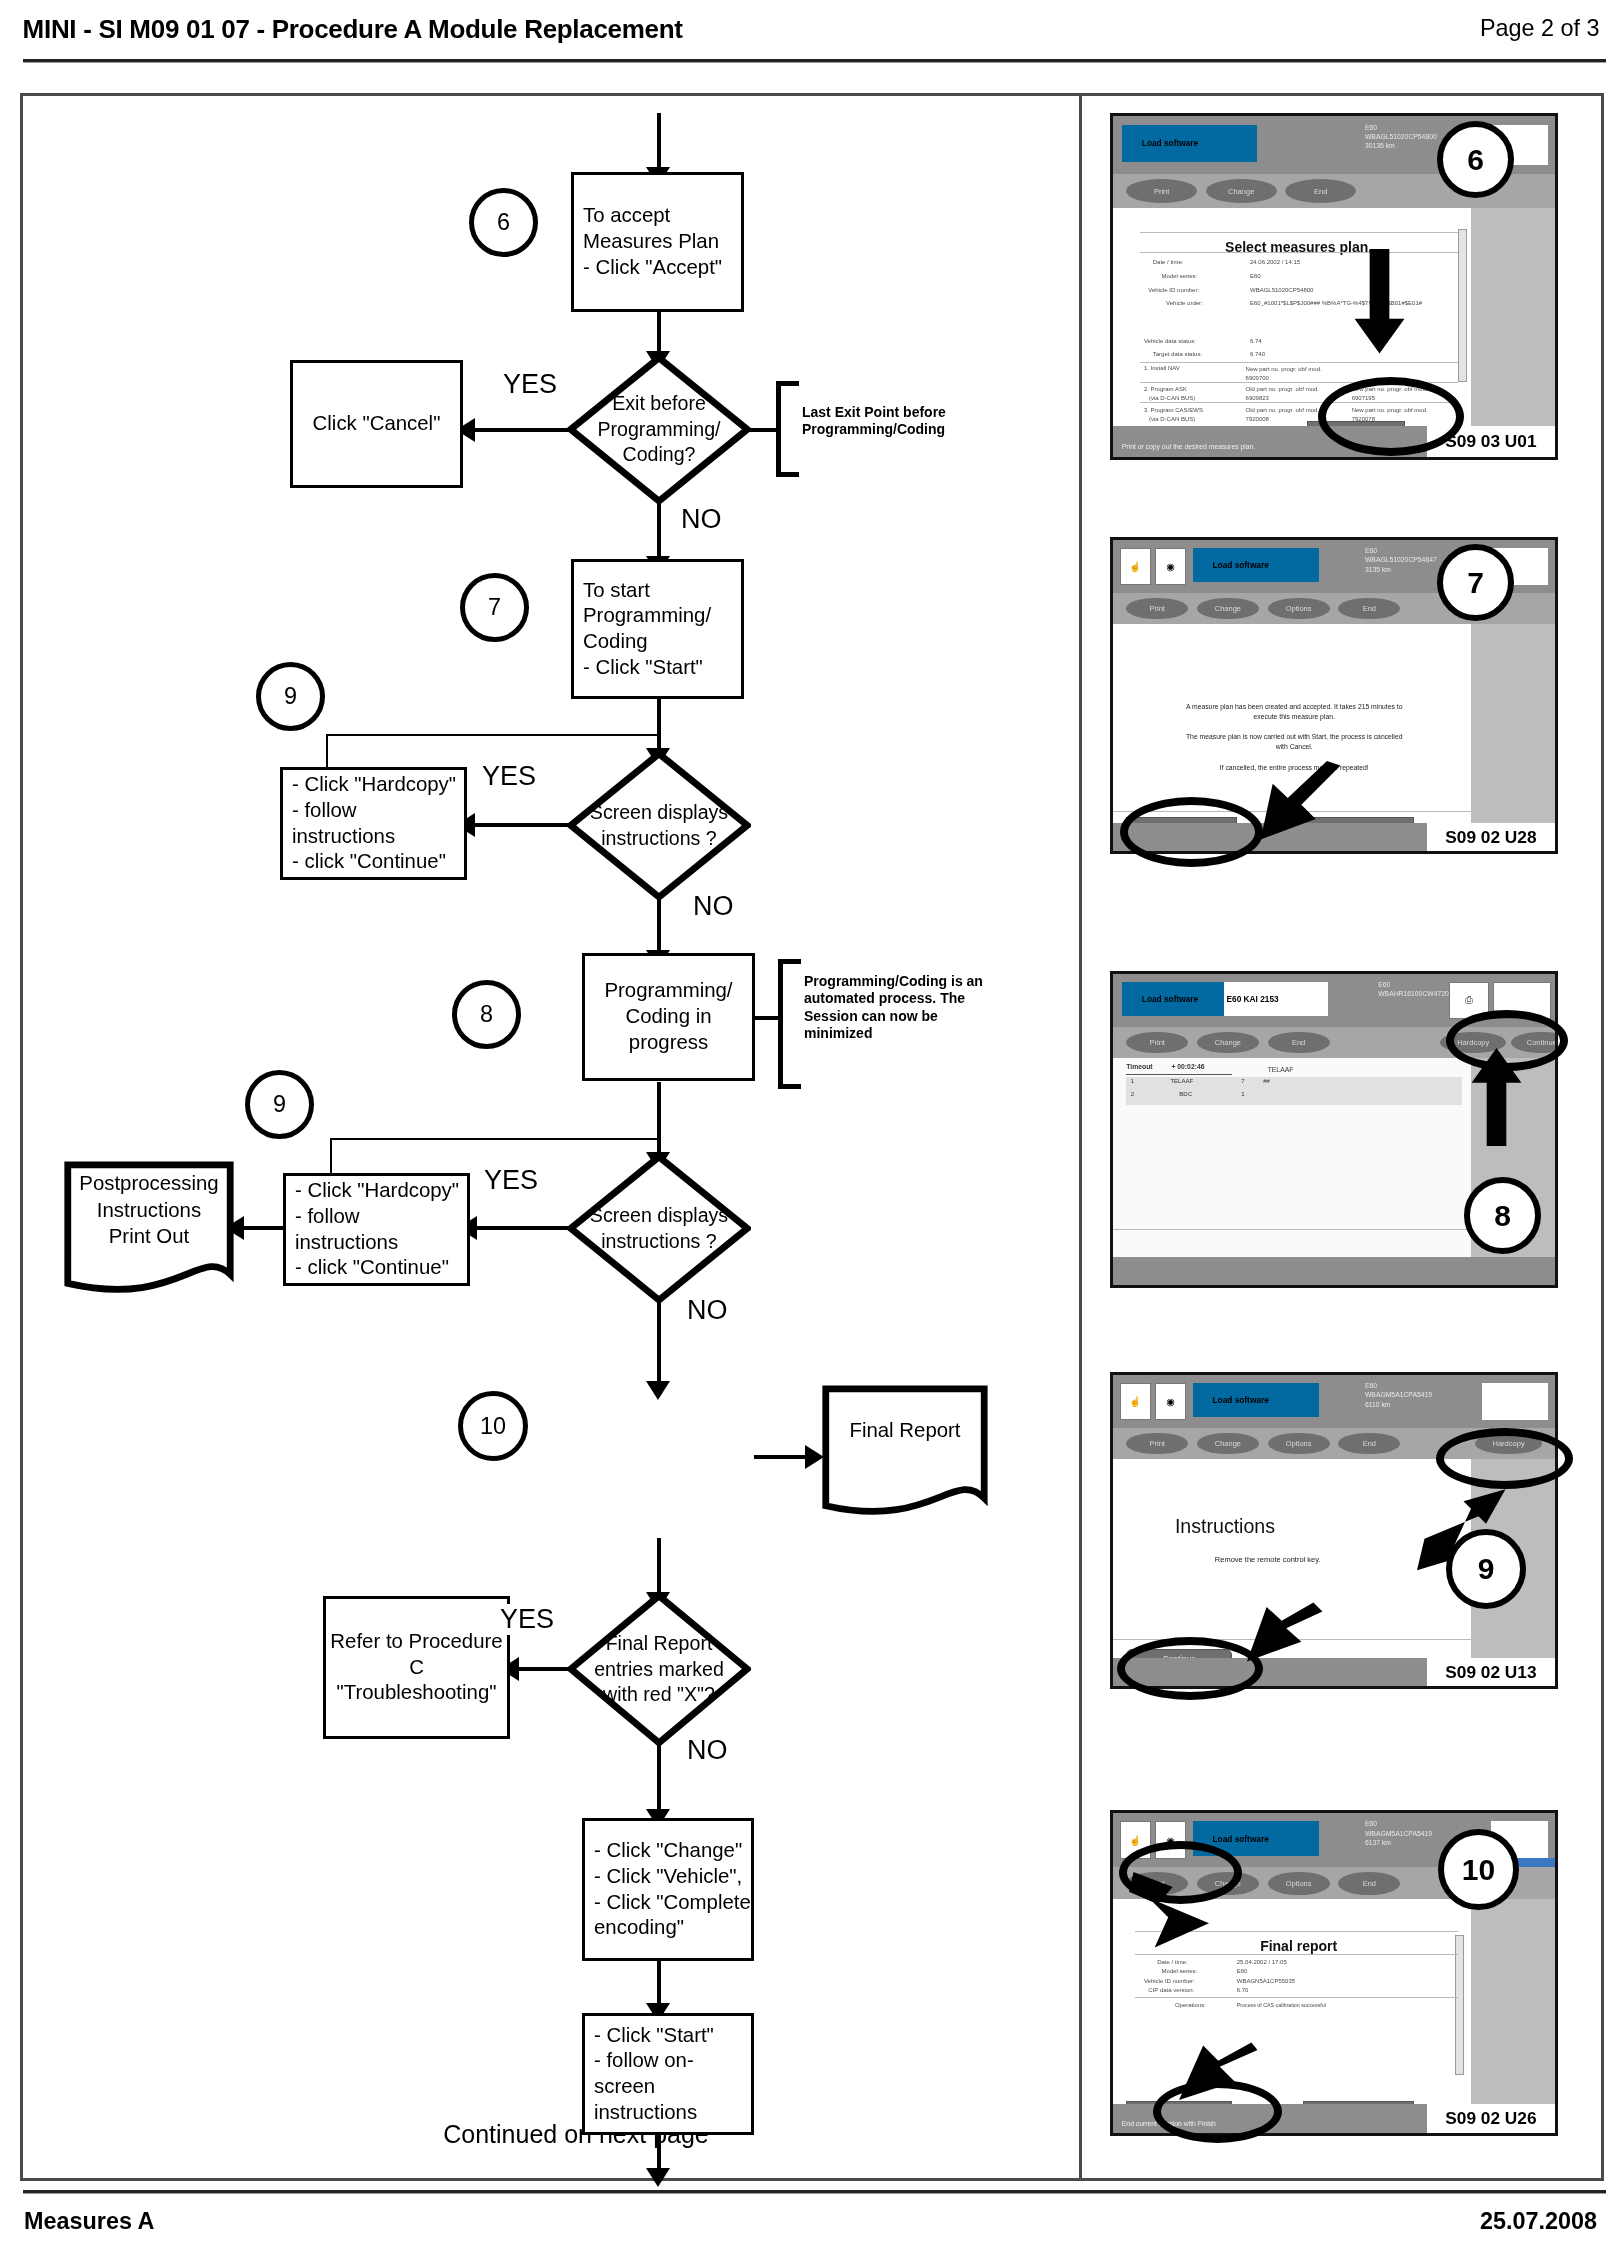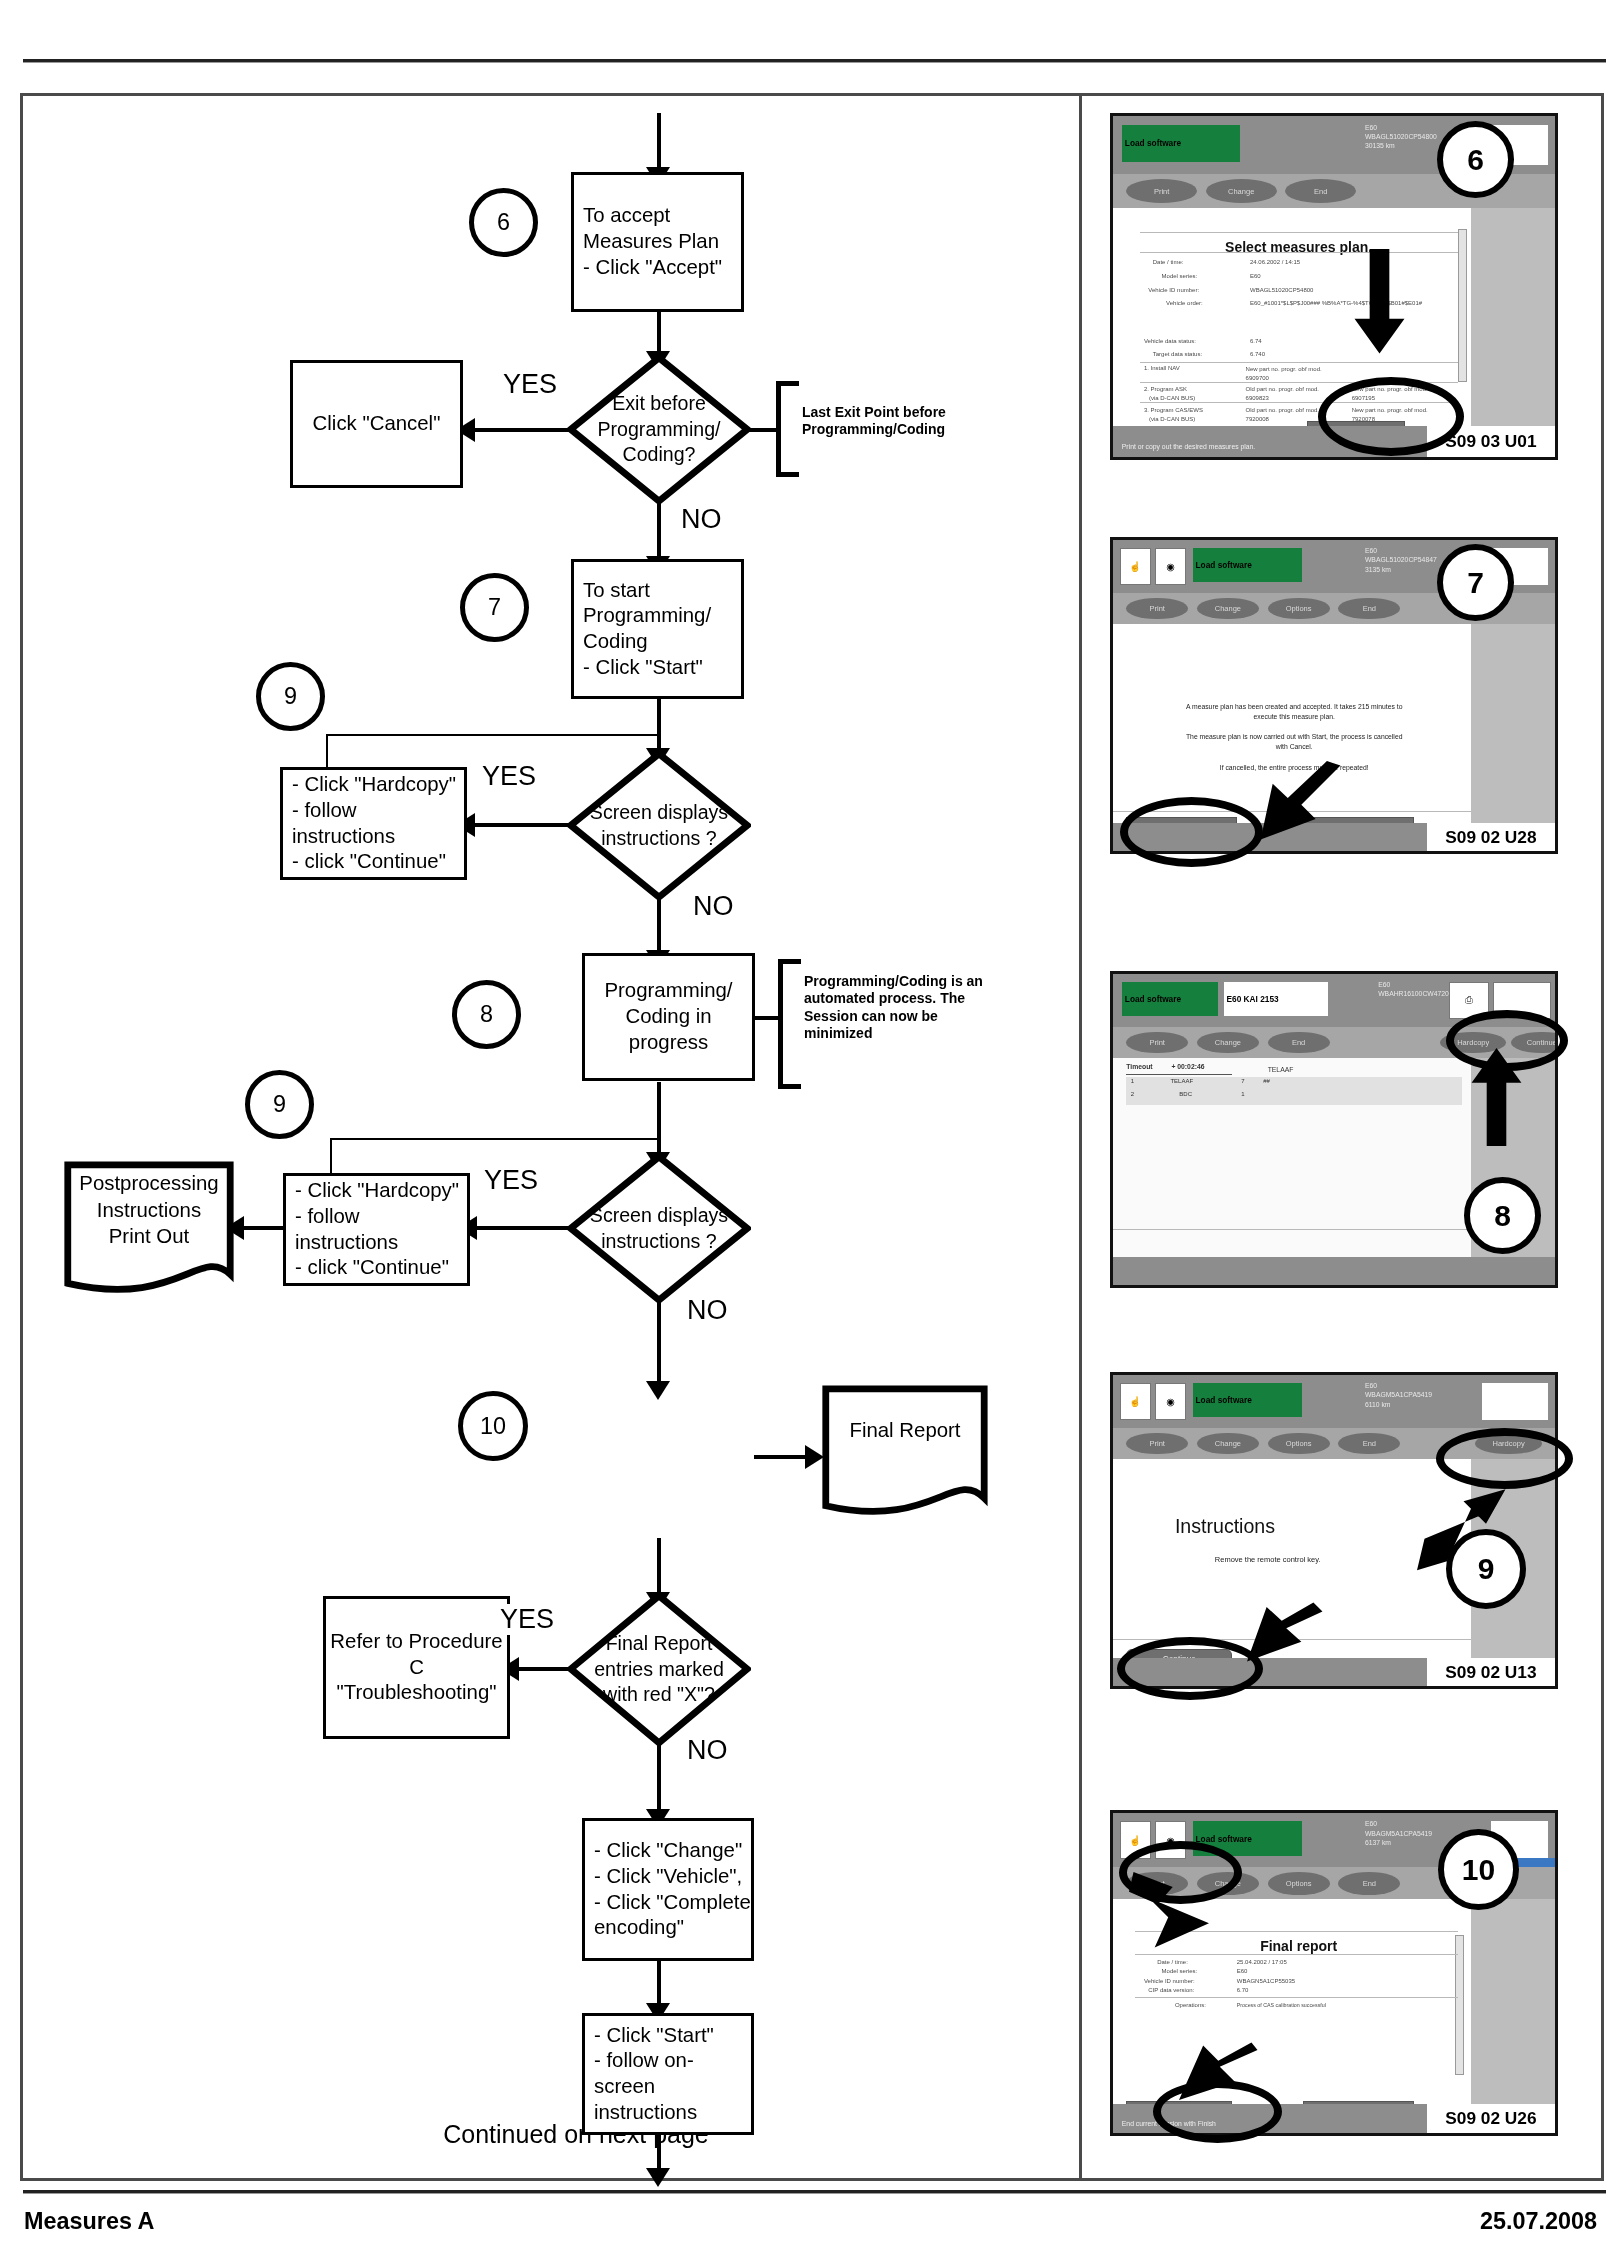--- a/index.html
+++ b/index.html
@@ -58,22 +58,22 @@
 
   
   .doc{position:absolute;z-index:5;}
   .doc svg{position:absolute;inset:0;}
   .doc .dtx{position:absolute;left:0;right:0;top:0;display:flex;align-items:center;justify-content:center;
        text-align:center;font-size:20.4px;line-height:1.3;white-space:pre-line;}
 
   
   .shot{position:absolute;border:3.8px solid #111;background:#c9c9c9;box-sizing:border-box;overflow:hidden;z-index:4;}
   .sbar{position:absolute;left:0;right:0;top:0;height:17%;background:#8d8d8d;}
-  .stitle{position:absolute;left:2%;top:2.5%;width:26%;height:11%;background:#15803d;
-           display:flex;align-items:center;padding-left:3px;font-size:8.3px;font-weight:bold;color:#000;}
+  .stitle{position:absolute;left:2%;top:2.5%;width:26%;height:11%;background:#0369a1;
+           display:flex;align-items:center;padding-left:20px;font-size:8.3px;font-weight:bold;color:#000;}
   .stitle2{position:absolute;left:30%;top:2.5%;width:24%;height:11%;background:#fff;
            display:flex;align-items:center;padding-left:3px;font-size:8.3px;font-weight:bold;color:#000;}
   .svin{position:absolute;left:57%;top:2%;width:26%;font-size:6.8px;color:#e8e8e8;line-height:1.35;white-space:pre-line;}
   .sright{position:absolute;right:1.5%;top:2.5%;width:15%;height:12%;background:#fff;}
   .sicn{position:absolute;top:2.5%;width:7%;height:12%;background:#fff;border:0.8px solid #777;box-sizing:border-box;
         display:flex;align-items:center;justify-content:center;font-size:9.8px;}
   .stoolbar{position:absolute;left:0;right:0;top:17%;height:10%;background:#a6a6a6;}
   .pill{position:absolute;top:18.5%;height:7%;border-radius:50%/50%;background:#6f6f6f;
         display:flex;align-items:center;justify-content:center;color:#d8d8d8;font-size:7.5px;}
   .sbody{position:absolute;left:0;top:27%;right:0;bottom:9%;background:#fff;}
@@ -98,20 +98,24 @@
   .bigarrow{position:absolute;z-index:8;}
   .bigarrow svg{display:block;}
   .scroll{position:absolute;width:9px;background:#e3e3e3;border:0.8px solid #9a9a9a;box-sizing:border-box;}
   .bluebox{position:absolute;background:#3b78c4;}
 </style>
 </head>
 <body>
 
 <div class="page">
 
+  <div class="hdr">
+    <div class="hdr-title">MINI - SI M09 01 07 - Procedure A Module Replacement</div>
+    <div class="hdr-page">Page 2 of 3</div>
+  </div>
   <div class="rule rule-top"></div>
 
   <div class="frame"></div>
   <div class="divider"></div>
 
   <div class="ln vl" style="left:657px;top:113px;height:59px;"></div>
   <div class="arw arw-d" style="left:646px;top:167px;"></div>
 
   <div class="circ" style="left:469px;top:188px;width:59px;height:59px;">
     <span>6</span>

